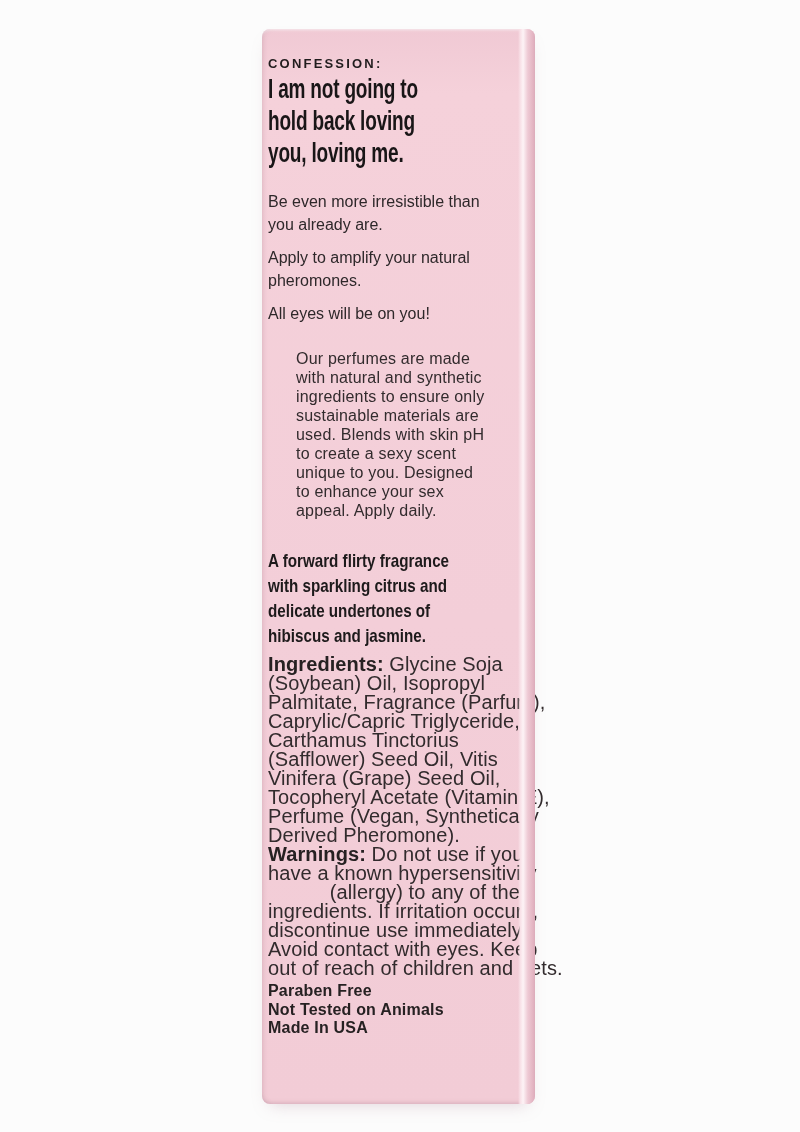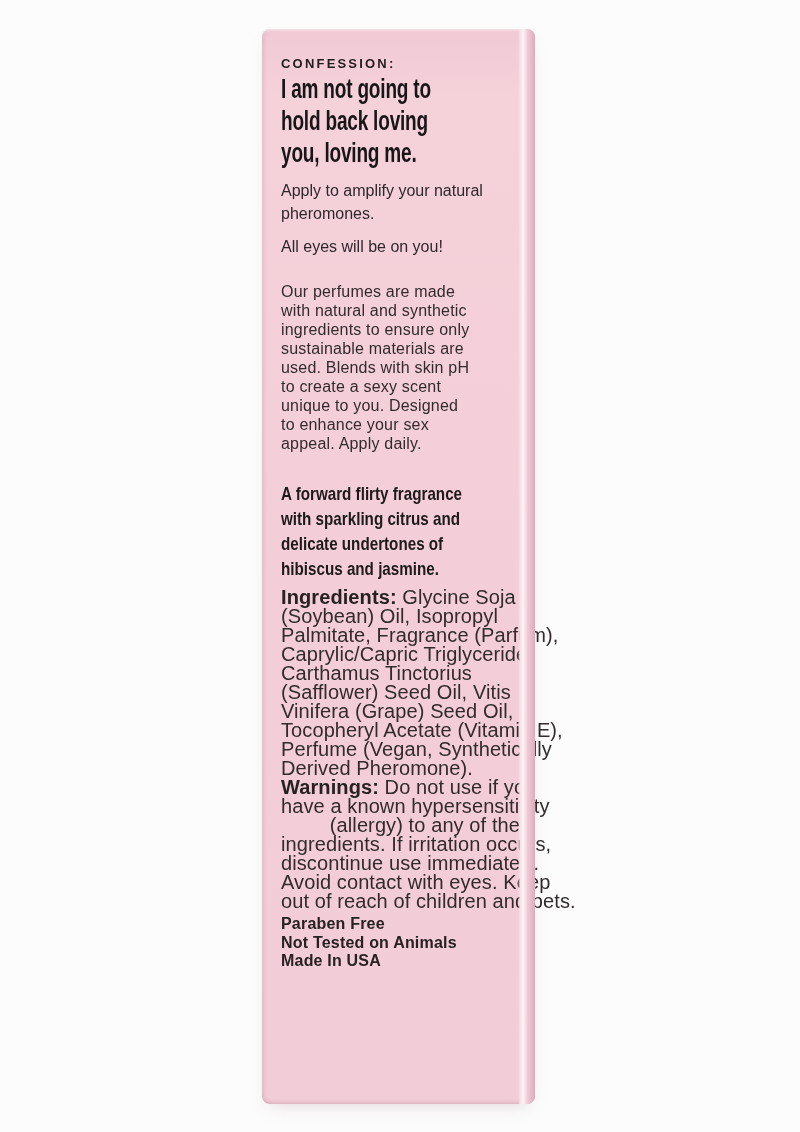--- a/index.html
+++ b/index.html
@@ -45,21 +45,21 @@
       #e3b4c2 88%,
       #dcabba 100%);
   }
 
   .panel-content {
     position: absolute;
     left: 0;
     top: 0;
     width: 258px;
     height: 100%;
-    padding: 27px 0 0 19px;
+    padding: 27px 0 0 6px;
     color: #2b2527;
   }
 
   .pre { white-space: pre; }
 
   .confession {
     font-weight: 700;
     font-size: 13px;
     line-height: 15px;
     letter-spacing: 2.2px;
@@ -85,20 +85,21 @@
     color: #2e282a;
   }
   .body1.first { margin-top: 21px; }
 
   .desc {
     margin-top: 24px;
     font-size: 16px;
     line-height: 19px;
     letter-spacing: 0.2px;
     color: #322b2d;
+    margin-left: 28px;
   }
 
   .fragrance {
     margin-top: 28px;
     font-weight: 700;
     font-size: 19px;
     line-height: 25px;
     color: #1d1a1b;
     transform: scaleX(0.8);
     transform-origin: left top;
@@ -131,20 +132,22 @@
   <div class="box">
 
     <div class="panel-content">
 
       <div class="confession pre">CONFESSION:</div>
 
       <div class="headline pre">I am not going to
 hold back loving
 you, loving me.</div>
 
+      <p class="body1 first pre">Be even more irresistible than
+you already are.</p>
 
       <p class="body1 pre">Apply to amplify your natural
 pheromones.</p>
 
       <p class="body1 pre">All eyes will be on you!</p>
 
       <p class="desc pre">Our perfumes are made
 with natural and synthetic
 ingredients to ensure only
 sustainable materials are

